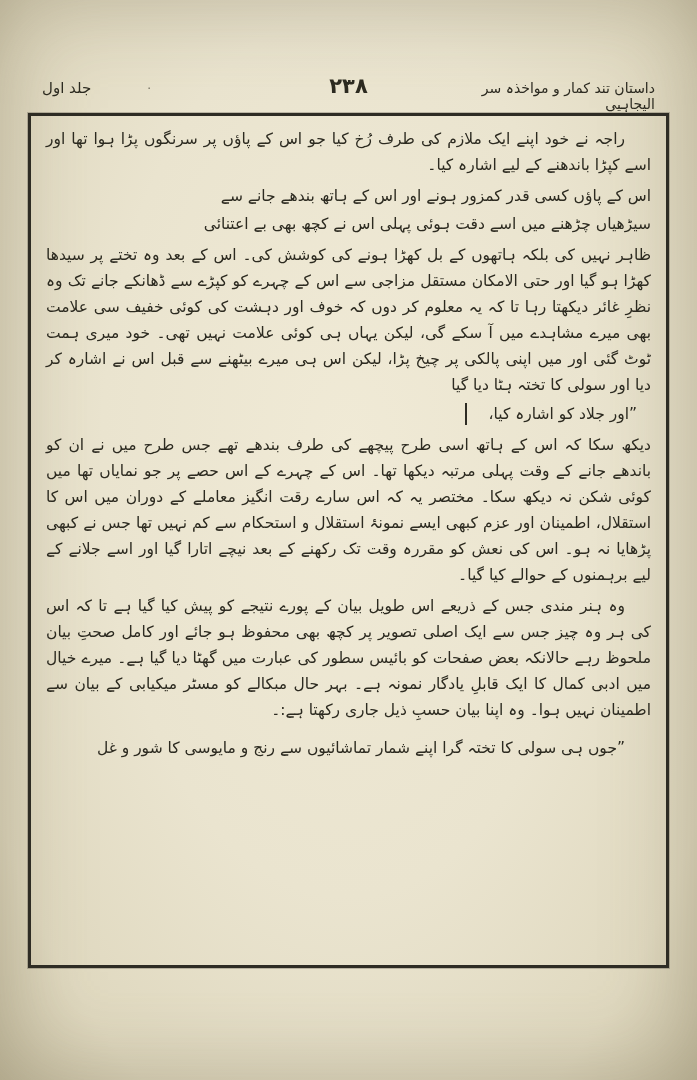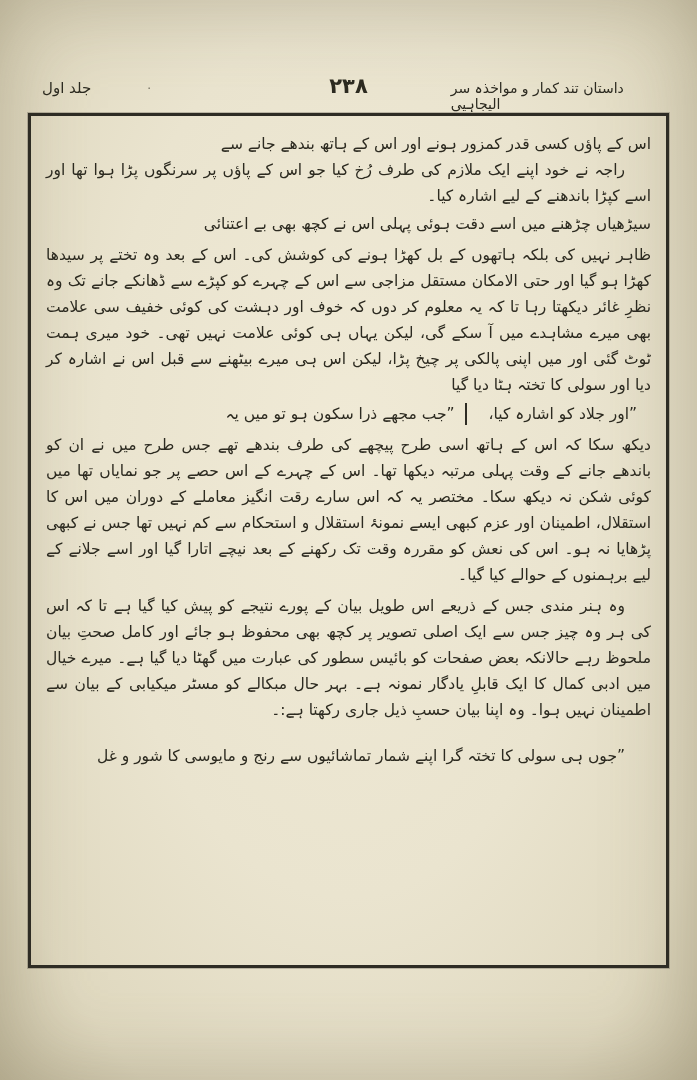--- a/index.html
+++ b/index.html
@@ -12,21 +12,21 @@
     font-family:"DejaVu Sans", sans-serif;
     color:#2c2a20;
     direction:rtl;
     overflow:hidden;
   }
   .header {
     position:absolute; top:50px; right:42px; left:42px;
     display:flex; align-items:baseline;
   }
   .header .col { flex:1; }
-  .header .col.right { text-align:left; font-size:14px; letter-spacing:0.3px; }
+  .header .col.right { text-align:right; font-size:14px; letter-spacing:0.3px; }
   .header .col.mid { text-align:center; font-size:21px; font-weight:bold;margin-top:24px; }
   .header .col.left { display:flex; justify-content:flex-end; align-items:baseline; gap:56px; font-size:15px; }
   .header .dot { font-size:12px; opacity:.65; }
 
   .frame {
     position:absolute; top:113px; left:28px; right:28px; bottom:112px;
     border:3px solid #2e2c24;
     box-shadow: 0 0 0 1px rgba(46,44,36,.25);
     padding:10px 15px 0 15px;
     box-sizing:border-box;
@@ -55,52 +55,51 @@
 
   .dline { display:flex; align-items:center; margin-top:3px; }
   .dline .seg-r { padding-left:12px; text-indent:14px; }
   .dline .vsep {
     display:inline-block;
     width:2px; height:22px;
     background:#2e2c24;
     margin:0 10px;
     flex:0 0 auto;
   }
-  .closing { margin-top:20px; }
+  .closing { margin-top:12px; }
 </style>
 </head>
 <body>
 
 <div class="page">
 
   <div class="header">
     <div class="col right">داستان تند کمار و مواخذہ سر الیجاہیی</div>
     <div class="col mid">۲۳۸</div>
     <div class="col left">
       <span class="dot">·</span>
       <span>جلد اول</span>
     </div>
   </div>
 
   <div class="frame">
 
+    <p class="t indent">راجہ نے خود اپنے ایک ملازم کی طرف رُخ کیا جو اس کے پاؤں پر سرنگوں پڑا ہوا تھا اور اسے کپڑا باندھنے کے لیے اشارہ کیا۔</p>
+
     <p class="t mt">اس کے پاؤں کسی قدر کمزور ہونے اور اس کے ہاتھ بندھے جانے سے</p>
-
-    <p class="t indent">راجہ نے خود اپنے ایک ملازم کی طرف رُخ کیا جو اس کے پاؤں پر سرنگوں پڑا ہوا تھا اور اسے کپڑا باندھنے کے لیے اشارہ کیا۔</p>
 
     <div class="qrow">
       <div class="side t">سیڑھیاں چڑھنے میں اسے دقت ہوئی پہلی اس نے کچھ بھی بے اعتنائی</div>
     </div>
 
     <p class="t mt">ظاہر نہیں کی بلکہ ہاتھوں کے بل کھڑا ہونے کی کوشش کی۔ اس کے بعد وہ تختے پر سیدھا کھڑا ہو گیا اور حتی الامکان مستقل مزاجی سے اس کے چہرے کو کپڑے سے ڈھانکے جانے تک وہ نظرِ غائر دیکھتا رہا تا کہ یہ معلوم کر دوں کہ خوف اور دہشت کی کوئی خفیف سی علامت بھی میرے مشاہدے میں آ سکے گی، لیکن یہاں ہی کوئی علامت نہیں تھی۔ خود میری ہمت ٹوٹ گئی اور میں اپنی پالکی پر چیخ پڑا، لیکن اس ہی میرے بیٹھنے سے قبل اس نے اشارہ کر دیا اور سولی کا تختہ ہٹا دیا گیا</p>
 
     <div class="dline t">
       <span class="seg-r">”اور جلاد کو اشارہ کیا،</span>
       <span class="vsep"></span>
-      <span class="seg-l">”جب مجھے ذرا سکون ہو تو میں یہ</span>
     </div>
 
     <p class="t mt">دیکھ سکا کہ اس کے ہاتھ اسی طرح پیچھے کی طرف بندھے تھے جس طرح میں نے ان کو باندھے جانے کے وقت پہلی مرتبہ دیکھا تھا۔ اس کے چہرے کے اس حصے پر جو نمایاں تھا میں کوئی شکن نہ دیکھ سکا۔ مختصر یہ کہ اس سارے رقت انگیز معاملے کے دوران میں اس کا استقلال، اطمینان اور عزم کبھی ایسے نمونۂ استقلال و استحکام سے کم نہیں تھا جس نے کبھی پڑھایا نہ ہو۔ اس کی نعش کو مقررہ وقت تک رکھنے کے بعد نیچے اتارا گیا اور اسے جلانے کے لیے برہمنوں کے حوالے کیا گیا۔</p>
 
     <p class="t mt indent">وہ ہنر مندی جس کے ذریعے اس طویل بیان کے پورے نتیجے کو پیش کیا گیا ہے تا کہ اس کی ہر وہ چیز جس سے ایک اصلی تصویر پر کچھ بھی محفوظ ہو جائے اور کامل صحتِ بیان ملحوظ رہے حالانکہ بعض صفحات کو بائیس سطور کی عبارت میں گھٹا دیا گیا ہے۔ میرے خیال میں ادبی کمال کا ایک قابلِ یادگار نمونہ ہے۔ بہر حال مبکالے کو مسٹر میکیابی کے بیان سے اطمینان نہیں ہوا۔ وہ اپنا بیان حسبِ ذیل جاری رکھتا ہے:۔</p>
 
     <p class="t closing indent">”جوں ہی سولی کا تختہ گرا اپنے شمار تماشائیوں سے رنج و مایوسی کا شور و غل</p>
 
   </div>
 

